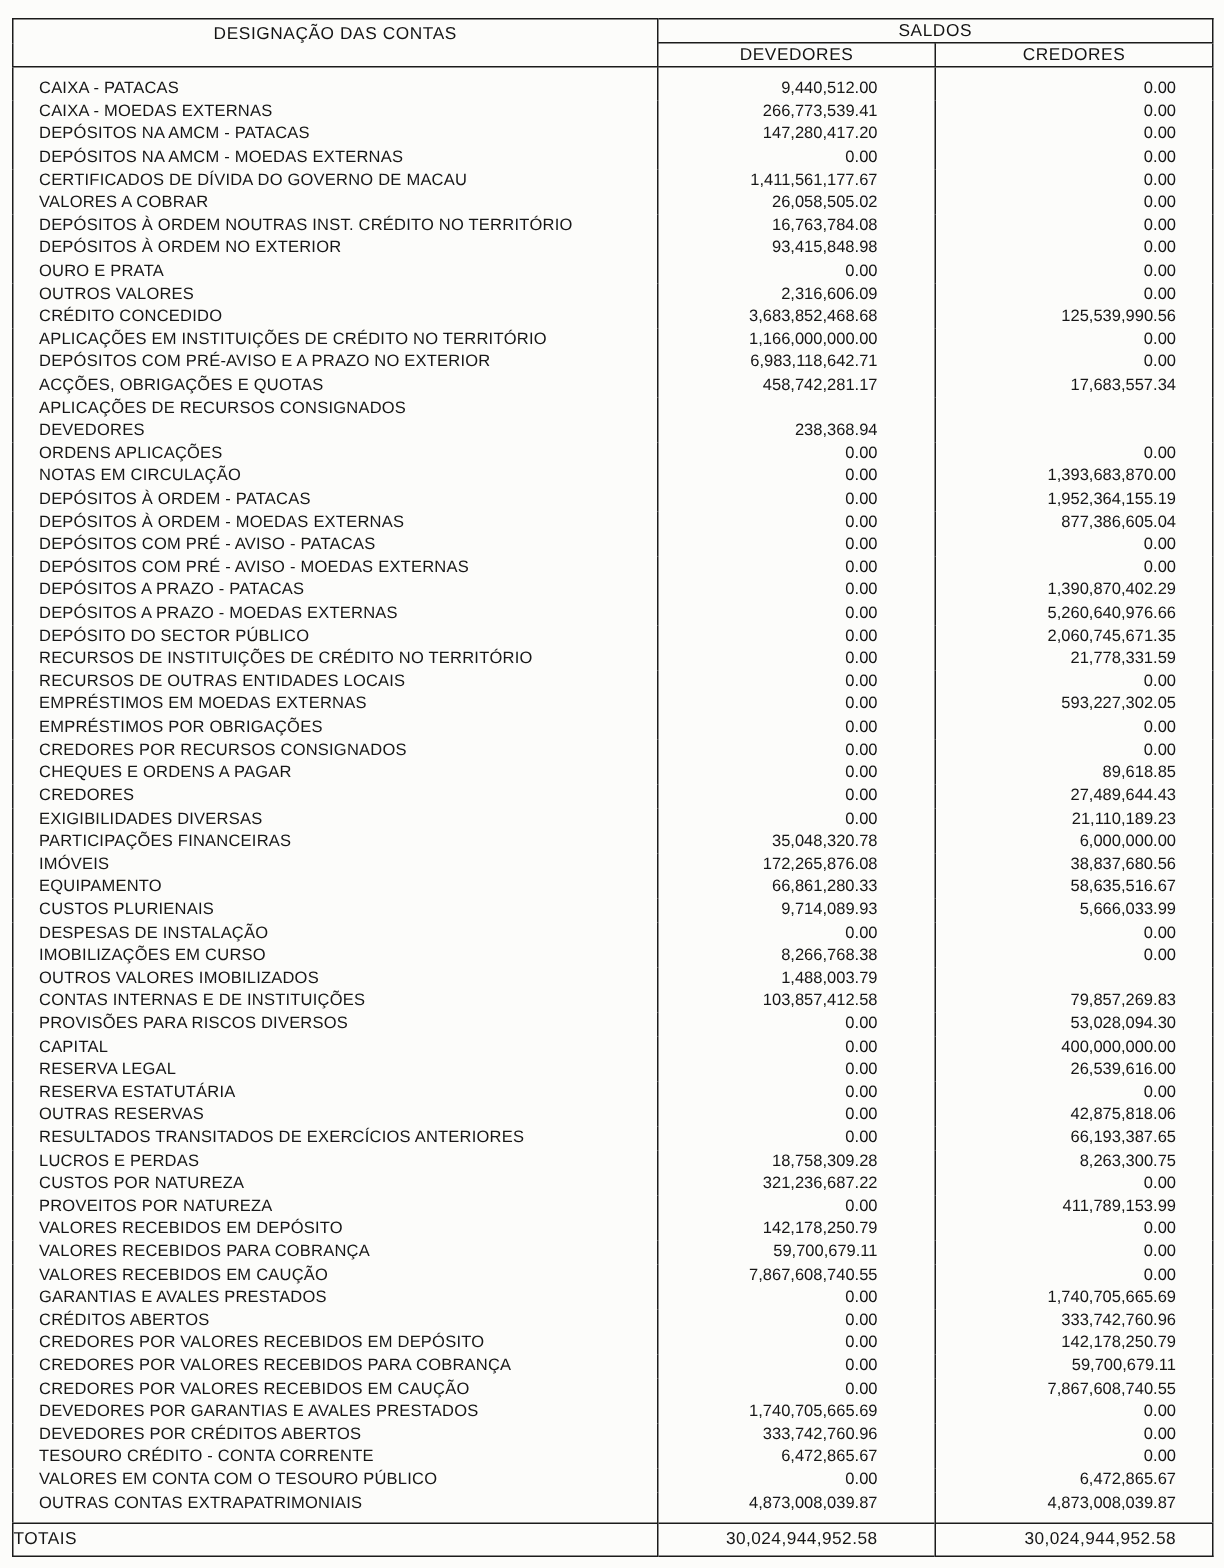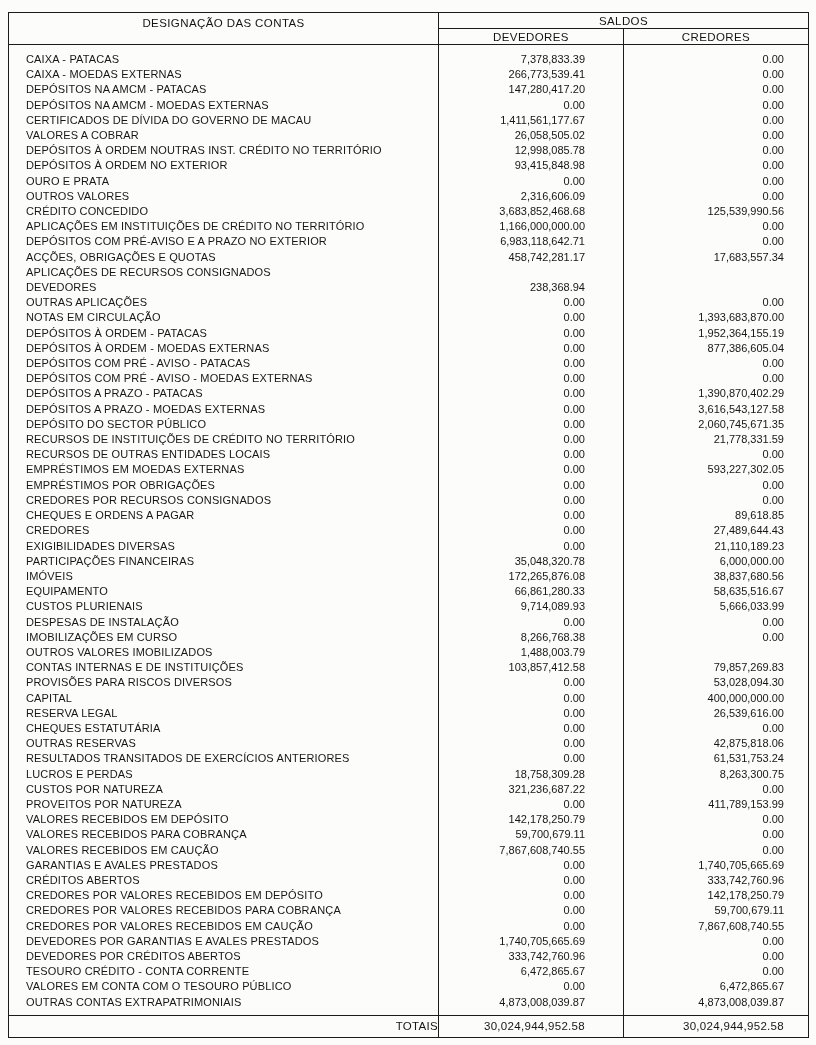--- a/index.html
+++ b/index.html
@@ -80,21 +80,21 @@
 
   tfoot td {
     border-top: 1px solid #1b1b1b;
     font-size: 11.5px;
     height: 22px;
     vertical-align: middle;
     padding: 0;
     letter-spacing: 0.3px;
   }
   tfoot td.label {
-    text-align: right;
+    text-align: left;
     border-right: 1px solid #1b1b1b;
   }
   tfoot td.dev {
     text-align: right;
     padding-right: 38px;
     border-right: 1px solid #1b1b1b;
   }
   tfoot td.cred {
     text-align: right;
     padding-right: 24px;
@@ -116,21 +116,21 @@
         <th class="h-saldos" colspan="2">SALDOS</th>
       </tr>
       <tr>
         <th class="h-devedores">DEVEDORES</th>
         <th class="h-credores">CREDORES</th>
       </tr>
     </thead>
     <tbody>
   <tr>
     <td class="name">CAIXA - PATACAS</td>
-    <td class="dev">7,378,833.39</td>
+    <td class="dev">9,440,512.00</td>
     <td class="cred">0.00</td>
   </tr>
 
   <tr>
     <td class="name">CAIXA - MOEDAS EXTERNAS</td>
     <td class="dev">266,773,539.41</td>
     <td class="cred">0.00</td>
   </tr>
 
   <tr>
@@ -152,21 +152,21 @@
   </tr>
 
   <tr>
     <td class="name">VALORES A COBRAR</td>
     <td class="dev">26,058,505.02</td>
     <td class="cred">0.00</td>
   </tr>
 
   <tr>
     <td class="name">DEPÓSITOS À ORDEM NOUTRAS INST. CRÉDITO NO TERRITÓRIO</td>
-    <td class="dev">12,998,085.78</td>
+    <td class="dev">16,763,784.08</td>
     <td class="cred">0.00</td>
   </tr>
 
   <tr>
     <td class="name">DEPÓSITOS À ORDEM NO EXTERIOR</td>
     <td class="dev">93,415,848.98</td>
     <td class="cred">0.00</td>
   </tr>
 
   <tr>
@@ -211,21 +211,21 @@
     <td class="cred"></td>
   </tr>
 
   <tr>
     <td class="name">DEVEDORES</td>
     <td class="dev">238,368.94</td>
     <td class="cred"></td>
   </tr>
 
   <tr>
-    <td class="name">OUTRAS APLICAÇÕES</td>
+    <td class="name">ORDENS APLICAÇÕES</td>
     <td class="dev">0.00</td>
     <td class="cred">0.00</td>
   </tr>
 
   <tr>
     <td class="name">NOTAS EM CIRCULAÇÃO</td>
     <td class="dev">0.00</td>
     <td class="cred">1,393,683,870.00</td>
   </tr>
 
@@ -255,21 +255,21 @@
 
   <tr>
     <td class="name">DEPÓSITOS A PRAZO - PATACAS</td>
     <td class="dev">0.00</td>
     <td class="cred">1,390,870,402.29</td>
   </tr>
 
   <tr>
     <td class="name">DEPÓSITOS A PRAZO - MOEDAS EXTERNAS</td>
     <td class="dev">0.00</td>
-    <td class="cred">3,616,543,127.58</td>
+    <td class="cred">5,260,640,976.66</td>
   </tr>
 
   <tr>
     <td class="name">DEPÓSITO DO SECTOR PÚBLICO</td>
     <td class="dev">0.00</td>
     <td class="cred">2,060,745,671.35</td>
   </tr>
 
   <tr>
     <td class="name">RECURSOS DE INSTITUIÇÕES DE CRÉDITO NO TERRITÓRIO</td>
@@ -379,35 +379,35 @@
     <td class="cred">400,000,000.00</td>
   </tr>
 
   <tr>
     <td class="name">RESERVA LEGAL</td>
     <td class="dev">0.00</td>
     <td class="cred">26,539,616.00</td>
   </tr>
 
   <tr>
-    <td class="name">CHEQUES ESTATUTÁRIA</td>
+    <td class="name">RESERVA ESTATUTÁRIA</td>
     <td class="dev">0.00</td>
     <td class="cred">0.00</td>
   </tr>
 
   <tr>
     <td class="name">OUTRAS RESERVAS</td>
     <td class="dev">0.00</td>
     <td class="cred">42,875,818.06</td>
   </tr>
 
   <tr>
     <td class="name">RESULTADOS TRANSITADOS DE EXERCÍCIOS ANTERIORES</td>
     <td class="dev">0.00</td>
-    <td class="cred">61,531,753.24</td>
+    <td class="cred">66,193,387.65</td>
   </tr>
 
   <tr>
     <td class="name">LUCROS E PERDAS</td>
     <td class="dev">18,758,309.28</td>
     <td class="cred">8,263,300.75</td>
   </tr>
 
   <tr>
     <td class="name">CUSTOS POR NATUREZA</td>

